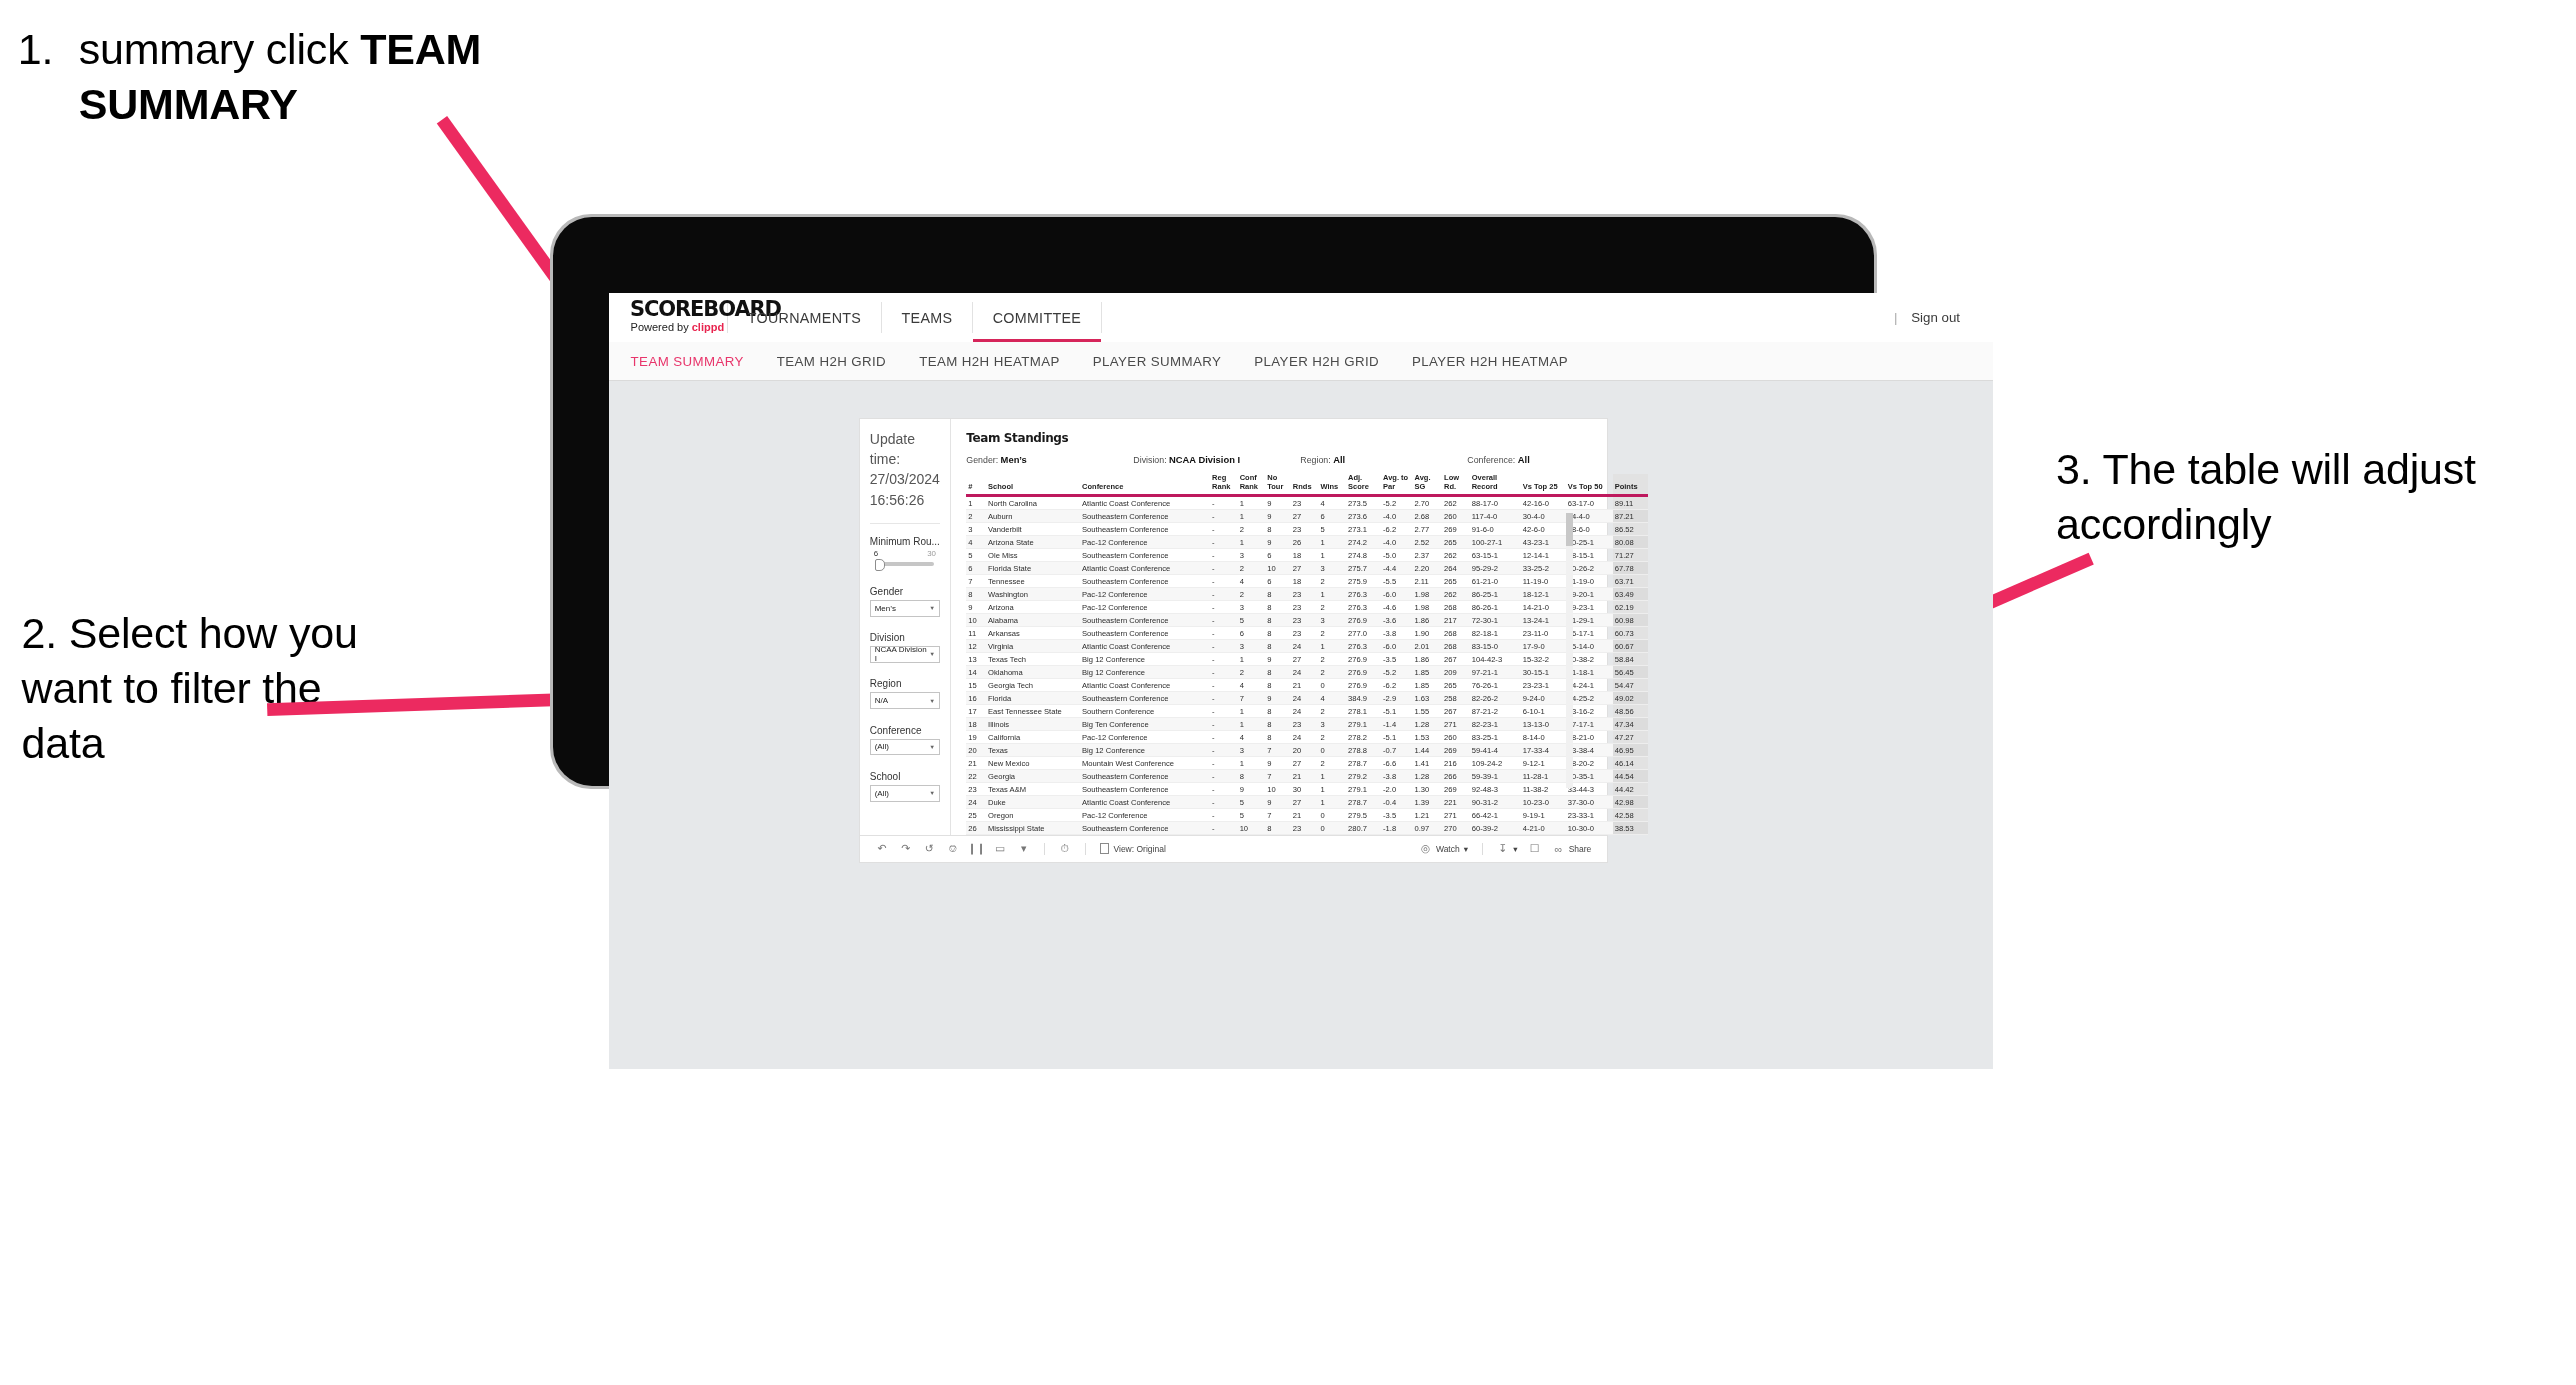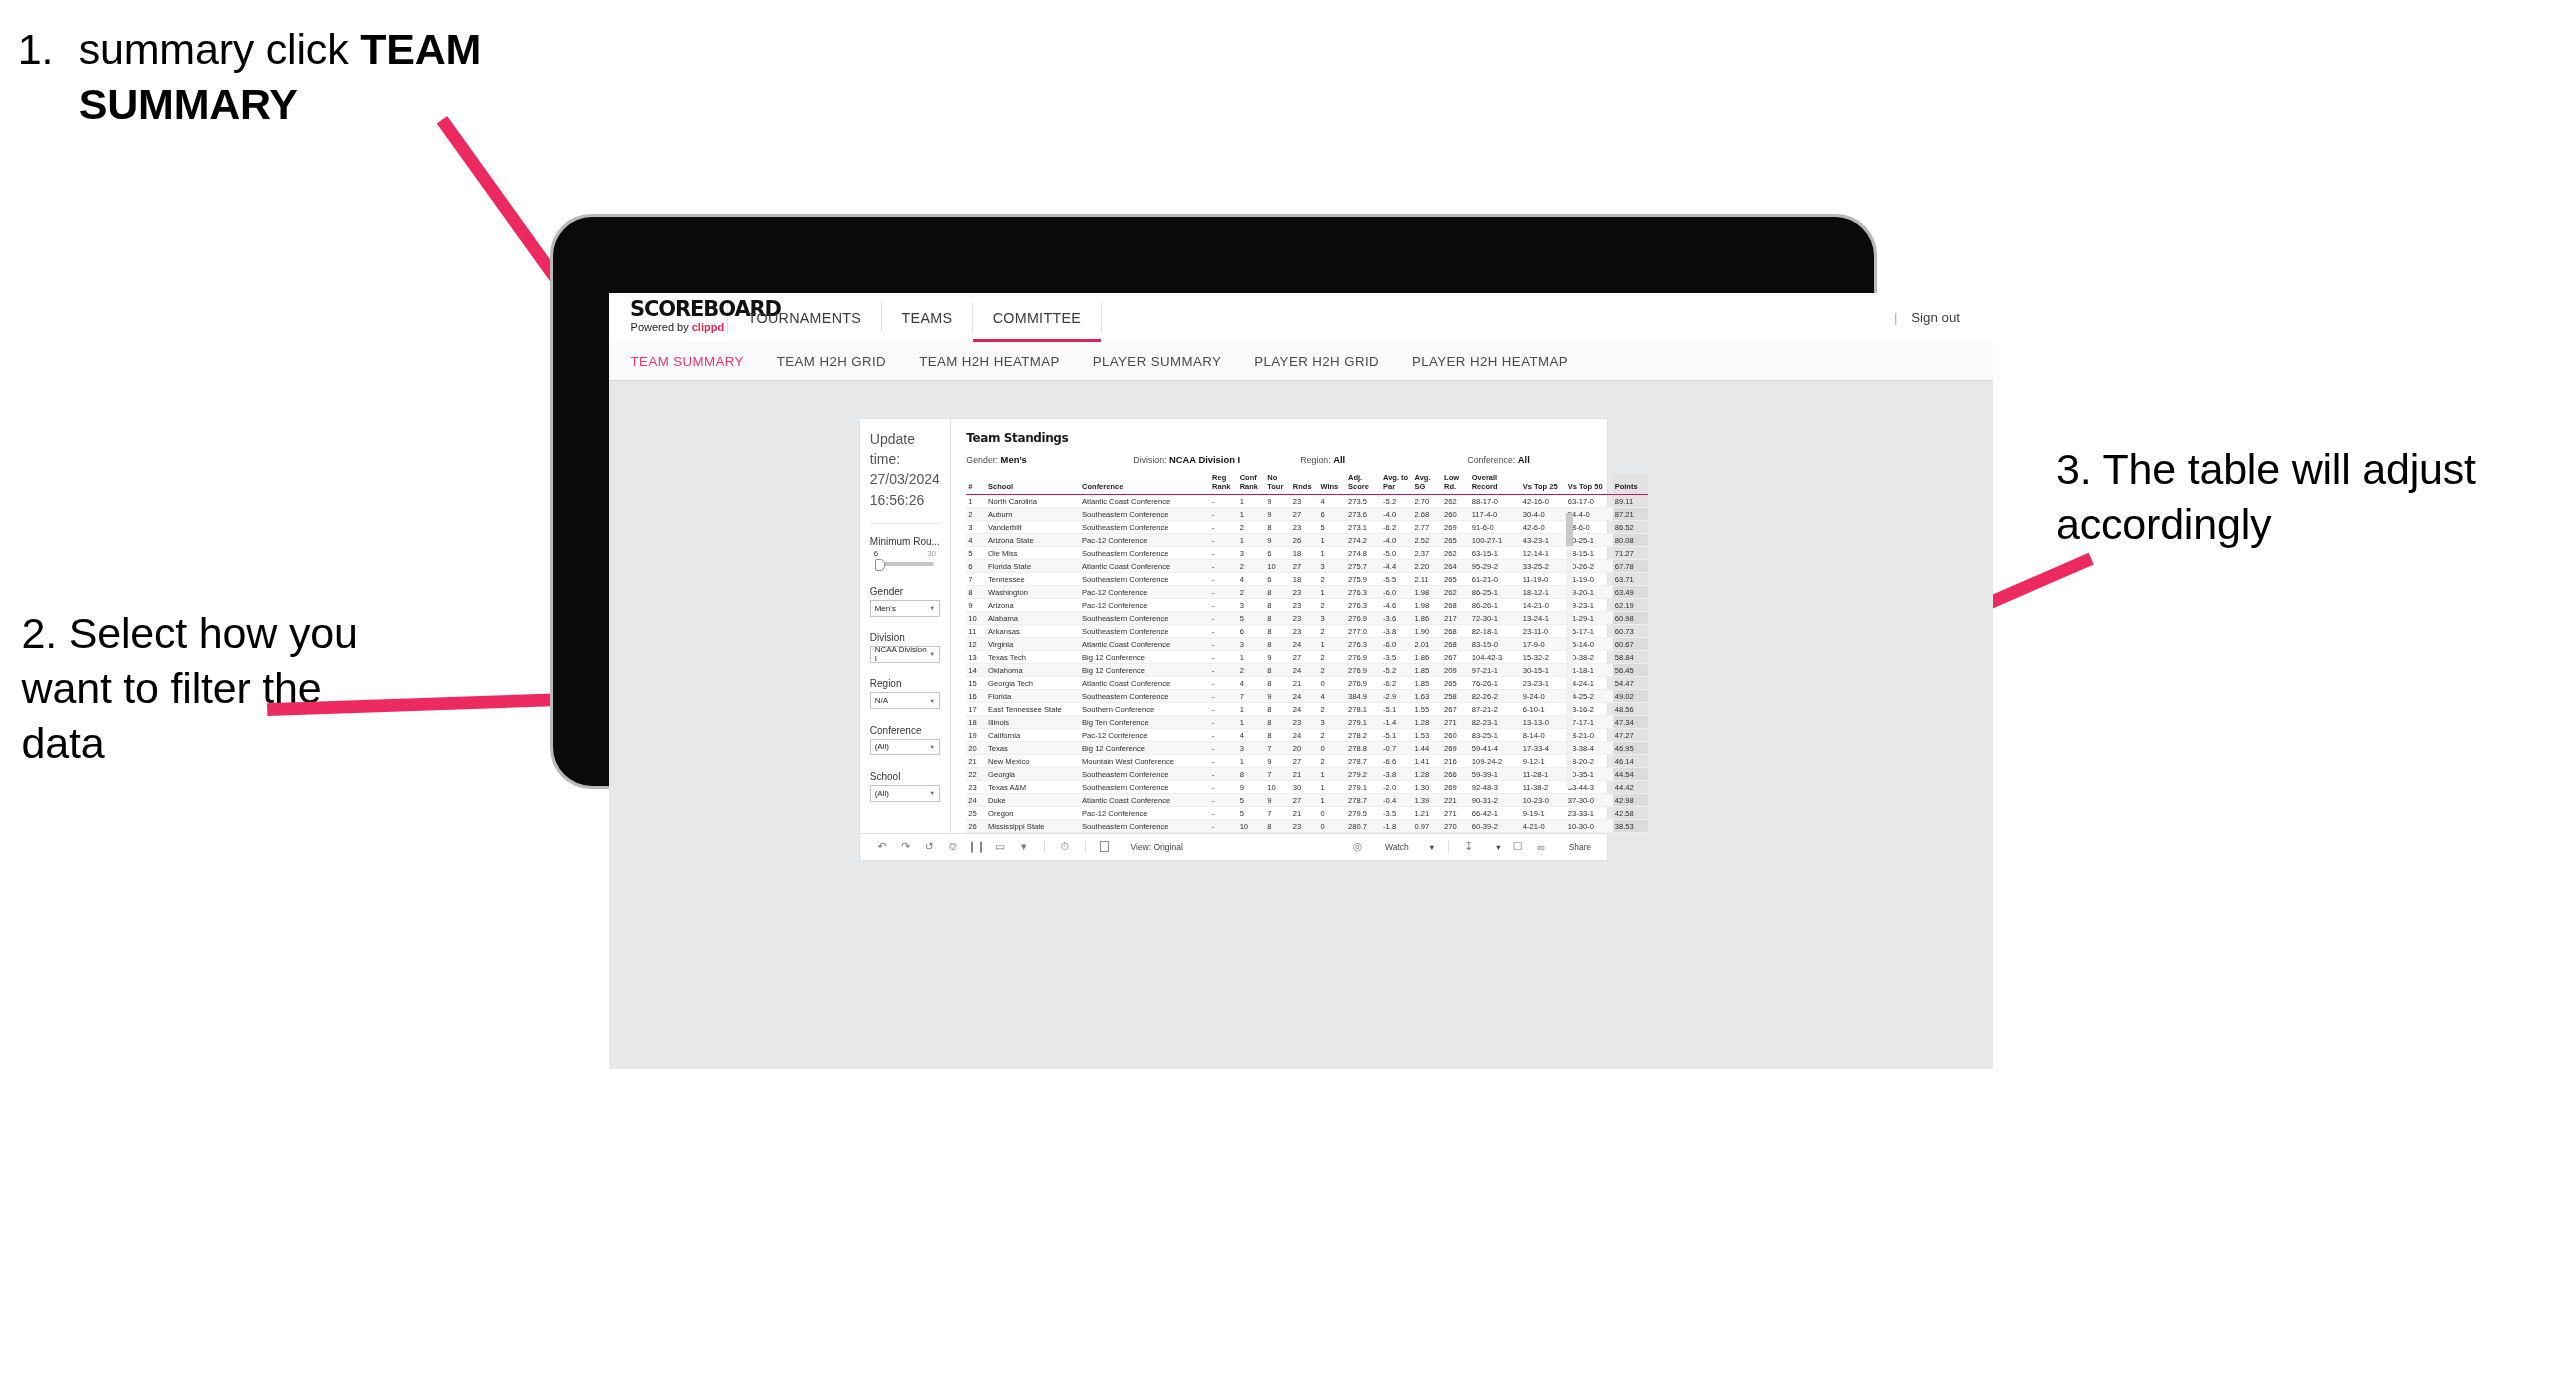--- a/index.html
+++ b/index.html
@@ -78,21 +78,21 @@
   
   .tblwrap{flex:1;padding:11.8px 0 0 15.7px;box-sizing:border-box;position:relative;}
   .vt{font-family:"DejaVu Sans",sans-serif;font-weight:bold;font-size:12px;color:#1a1a1a;
      letter-spacing:-0.4px;}
   .meta{display:flex;margin-top:8.8px;font-size:8.8px;color:#4a4a4a;}
   .meta>div{width:167px;}
   .meta b{color:#111;font-size:9.4px;font-weight:bold;}
   table{border-collapse:collapse;margin-top:9.8px;width:637px;table-layout:fixed;}
   thead th{font-size:7.5px;font-weight:bold;color:#1c1c1c;text-align:left;
      vertical-align:bottom;padding:0 2px 2.9px 2px;line-height:1.12;
-     border-bottom:1px solid #be185d;}
+     border-bottom:3px solid #be185d;}
   tbody td{font-size:7.6px;color:#2b2b2b;padding:1.5px 2px;
      border-bottom:1px solid #eeeeee;white-space:nowrap;overflow:hidden;}
   tbody tr:nth-child(even) td{background:#f7f7f7;}
   td.pts,th.pts{background:#e2e2e2;text-align:left;}
   tbody tr:nth-child(even) td.pts{background:#dcdcdc;}
   .c-num{width:15.7px;}
   .c-school{width:90px;}
   .c-conf{width:126px;}
   .c-rr{width:23.6px;text-align:left;}
   .c-cr{width:23.6px;}
@@ -109,21 +109,21 @@
   .c-pt{width:31px;}
   .vscroll{position:absolute;right:75px;top:94px;width:6.9px;height:275px;background:#f1f1f1;}
   .vthumb{position:absolute;left:0;top:0;width:6.9px;height:33px;background:#c8c8c8;}
 
   
   .vtool{border-top:1px solid #e0e0e0;height:25.6px;display:flex;align-items:center;
      padding:0 15.7px;gap:10.8px;background:#fff;font-size:8.5px;color:#555;}
   .vtool .ic{width:12.8px;height:12.8px;display:flex;align-items:center;justify-content:center;
      color:#777;font-size:10.8px;cursor:pointer;}
   .vtool .div{width:1px;height:11.8px;background:#dcdcdc;margin:0 2.9px;}
-  .vtool .grp{display:flex;align-items:center;gap:21px;cursor:pointer;color:#444;}
+  .vtool .grp{display:flex;align-items:center;gap:4px;cursor:pointer;color:#444;}
   .vtool .right{margin-left:auto;display:flex;align-items:center;gap:10.8px;}
   .boxic{border:1px solid #8a8a8a;width:7.9px;height:8.8px;display:inline-block;}
 </style>
 </head>
 <body>
 
 <div class="anno" id="anno1">
   <span class="num">1.</span>
   <span class="txt"><span>summary click </span><b>TEAM SUMMARY</b></span>
 </div>

